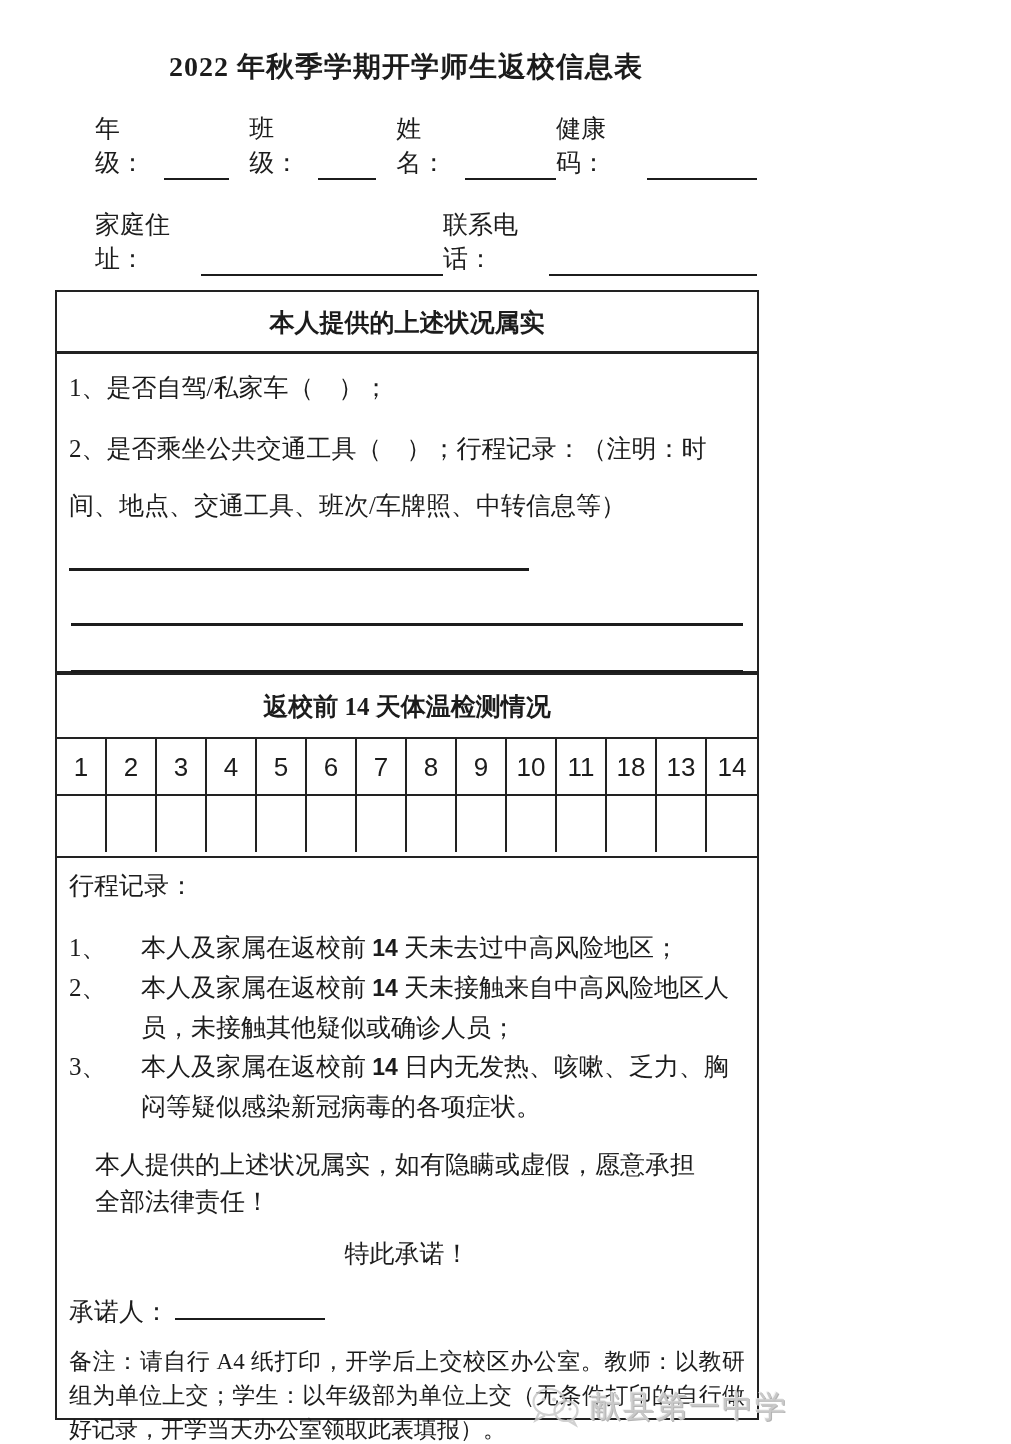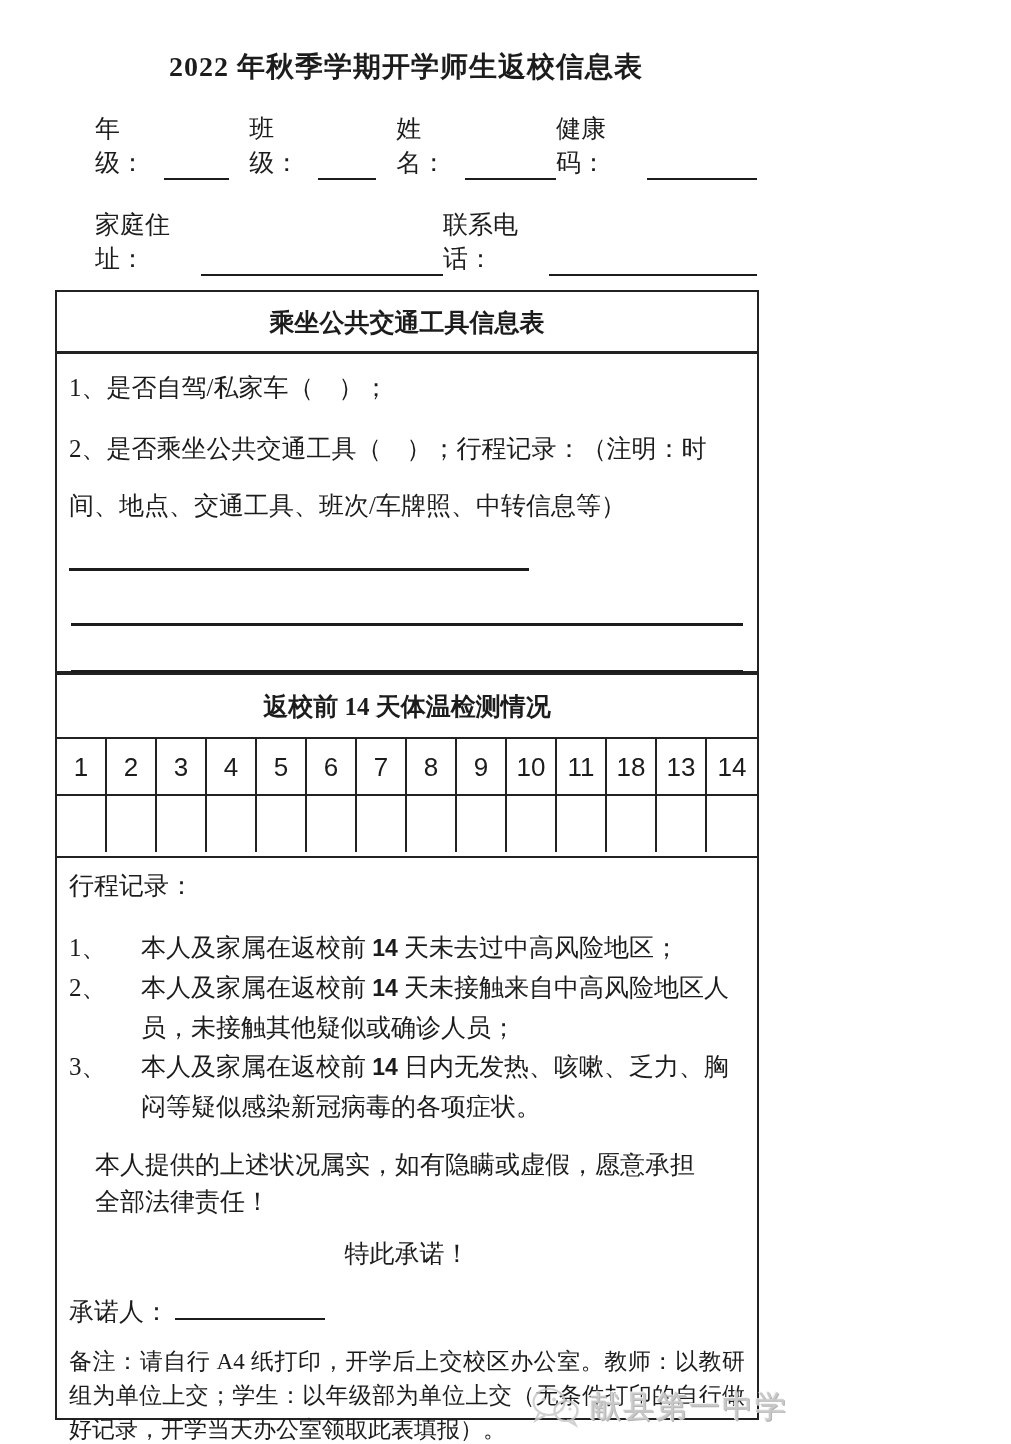--- a/index.html
+++ b/index.html
@@ -115,21 +115,21 @@
   </div>
 
   <div class="frow frow2">
     <span>家庭住址：</span>
     <span class="u w285"></span>
     <span>联系电话：</span>
     <span class="u w245"></span>
   </div>
 
   <div class="box box1">
-    <div class="box1-header">乘坐公共交通工具信息表</div>
+    <div class="box1-header">本人提供的上述状况属实</div>
     <div class="box1-body">
       <div class="t-item1">1、是否自驾/私家车（　）；</div>
       <div class="t-item2"><span>2、是否乘坐公共交通工具（　）；行程记录：（注明：时间、地点、交通工具、班次/车牌照、中转信息等）</span><span class="inline-u"></span></div>
       <div class="full-line fl1"></div>
       <div class="full-line fl2"></div>
     </div>
   </div>
 
   <div class="box box2">
     <div class="temp-title">返校前 14 天体温检测情况</div>

